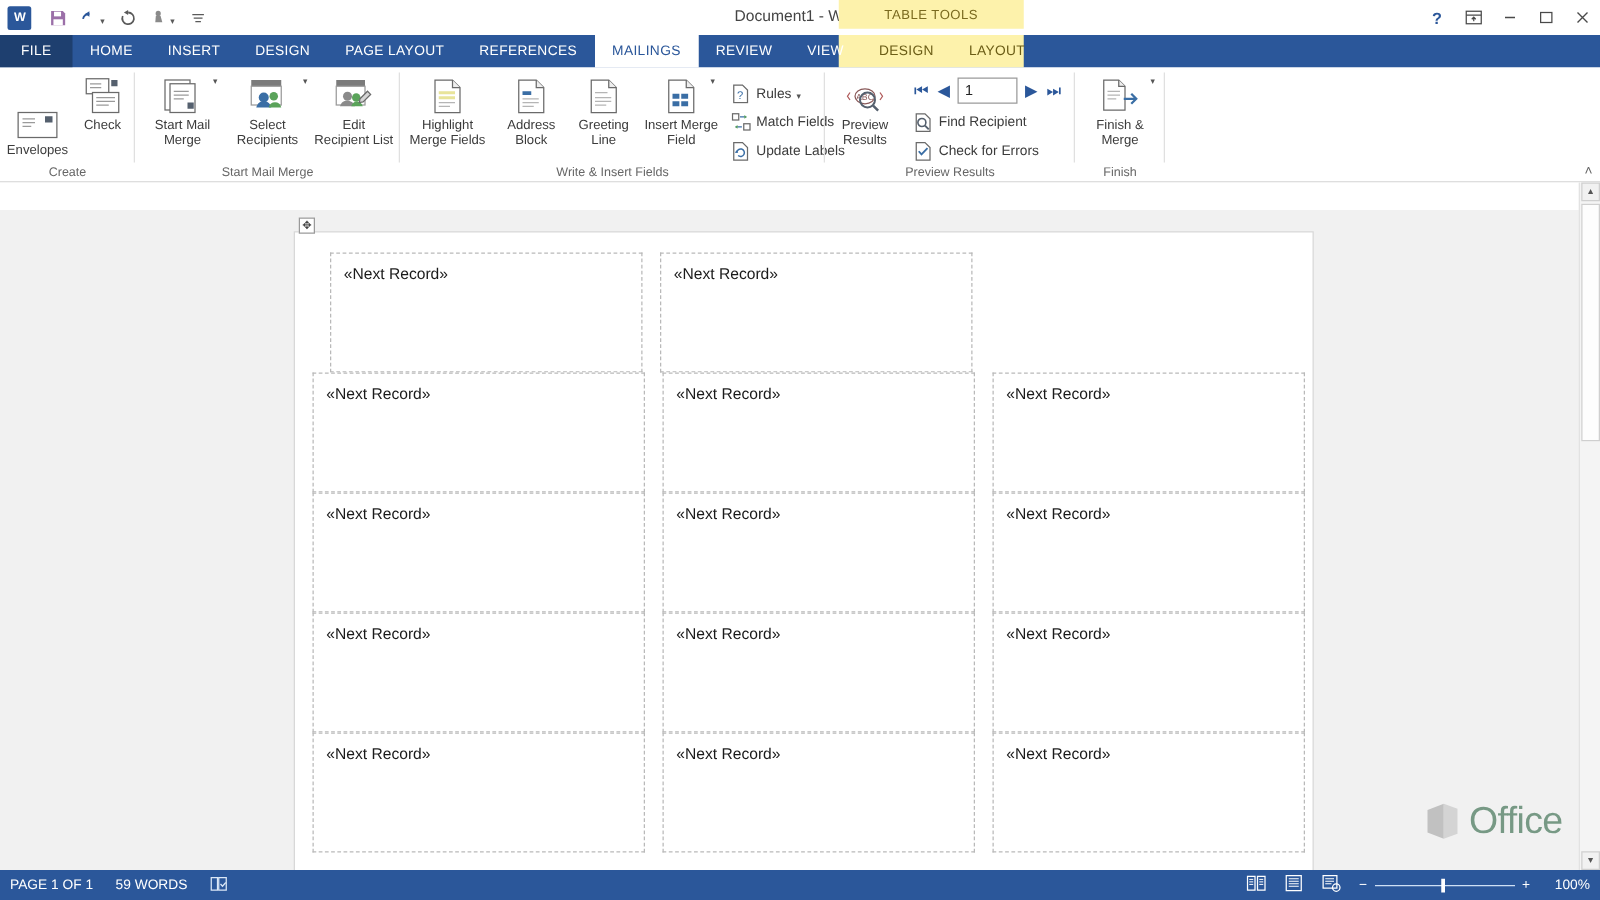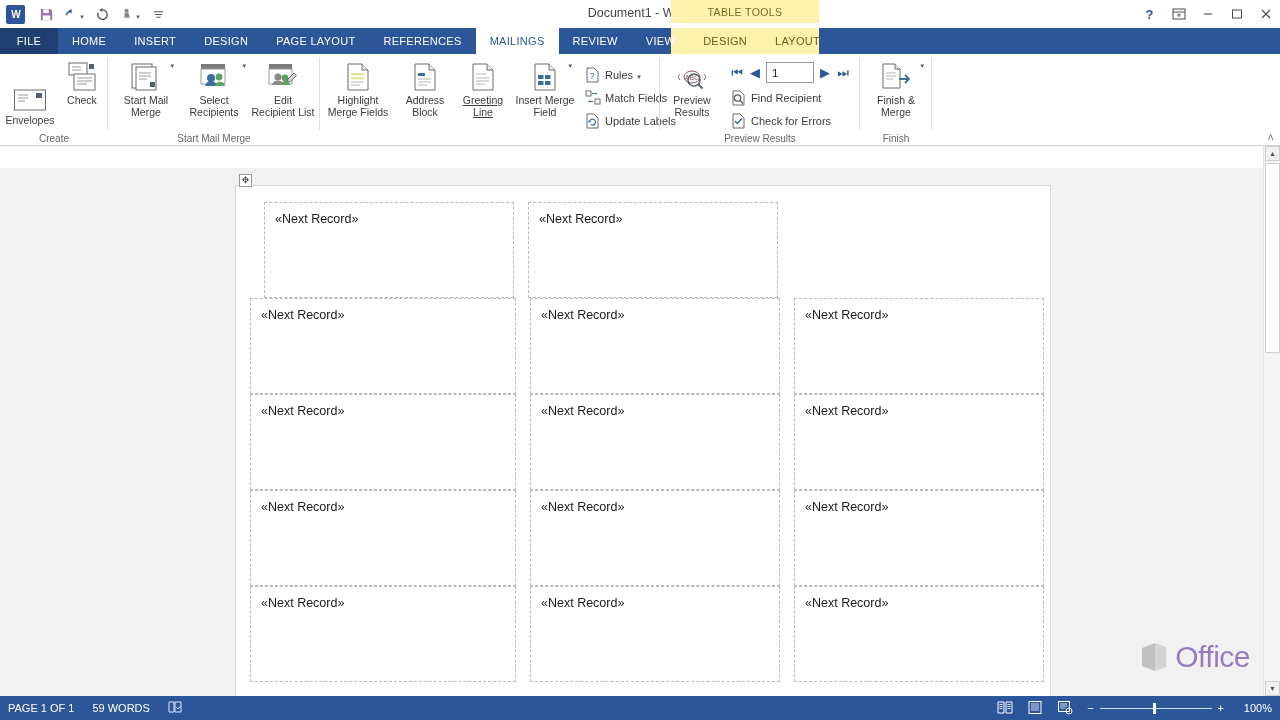--- a/index.html
+++ b/index.html
@@ -176,21 +176,21 @@
   }
   .gutter{ width:14px; height:96px; border:0; }
   .caret-bar{
     display:inline-block; width:1px; height:14px; background:#111;
     position:relative; top:2px; margin-left:0px;
   }
   .office-wm{
     position:absolute; right:30px; bottom:22px;
     display:flex; align-items:center; gap:6px; opacity:.55;
   }
-  .office-wm .txt{ font-size:30px; color:#4c1d95; letter-spacing:-.5px;}
+  .office-wm .txt{ font-size:30px; color:#14532d; letter-spacing:-.5px;}
 
   
   .vscroll{
     position:absolute; right:0; top:146px; width:17px; height:550px;
     background:#f4f4f4; border-left:1px solid #e2e2e2;
   }
   .sarrow{
     position:absolute; left:1px; width:15px; height:15px; background:#f1f1f1;
     border:1px solid #cfcfcf; display:flex; align-items:center; justify-content:center;
     font-size:7px; color:#555;
@@ -402,21 +402,21 @@
         <svg width="28" height="30" viewBox="0 0 28 30">
             <path d="M4 2h14l6 6v20H4z" fill="#fff" stroke="#6a6a6a"></path>
             <path d="M18 2v6h6" fill="#eee" stroke="#6a6a6a"></path>
             <rect x="7" y="11" width="7" height="3" fill="#3a6ea5"></rect>
             <path d="M7 17h13M7 20h13M7 23h9" stroke="#b5b5b5"></path>
           </svg>
       </span>
       <span class="lbl" style="white-space:pre-line">Address
 Block</span>
     </div>
-    <div class="bigbtn" style="left:136px; width:54px;text-decoration:underline;">
+    <div class="bigbtn" style="left:136px; width:54px;">
       <span class="ico">
         <svg width="28" height="30" viewBox="0 0 28 30">
             <path d="M4 2h14l6 6v20H4z" fill="#fff" stroke="#6a6a6a"></path>
             <path d="M18 2v6h6" fill="#eee" stroke="#6a6a6a"></path>
             <path d="M7 12h10M7 16h13M7 19h13M7 22h9" stroke="#b5b5b5"></path>
           </svg>
       </span>
       <span class="lbl" style="white-space:pre-line">Greeting
 Line</span>
     </div>
@@ -462,20 +462,21 @@
       <span class="ico">
         <svg width="15" height="16" viewBox="0 0 15 16">
             <path d="M2 1h7l4 4v10H2z" fill="#fff" stroke="#6a6a6a"></path>
             <path d="M4.5 9a3 3 0 1 1 1 2.4" stroke="#3a6ea5" fill="none" stroke-width="1.2"></path>
             <path d="M4 7.2l1.6 2-2.6.2z" fill="#3a6ea5"></path>
           </svg>
       </span>
       <span>Update Labels</span>
     </div>
 
+    <div class="glabel">Write &amp; Insert Fields</div>
     <div class="gsep"></div>
   </div>
 
   <div class="rgroup" style="left:660px; width:200px;">
     <div class="bigbtn" style="left:6px; width:52px;">
       <span class="ico">
         <svg width="36" height="26" viewBox="0 0 36 26">
             <ellipse cx="18" cy="11" rx="8" ry="6" fill="#fff" stroke="#8a5a5a"></ellipse>
             <text x="18" y="14" font-size="7" fill="#8a5a5a" text-anchor="middle" font-family="Liberation Sans">ABC</text>
             <path d="M6 8l-2 3 2 3M30 8l2 3-2 3" stroke="#b05a5a" fill="none"></path>

